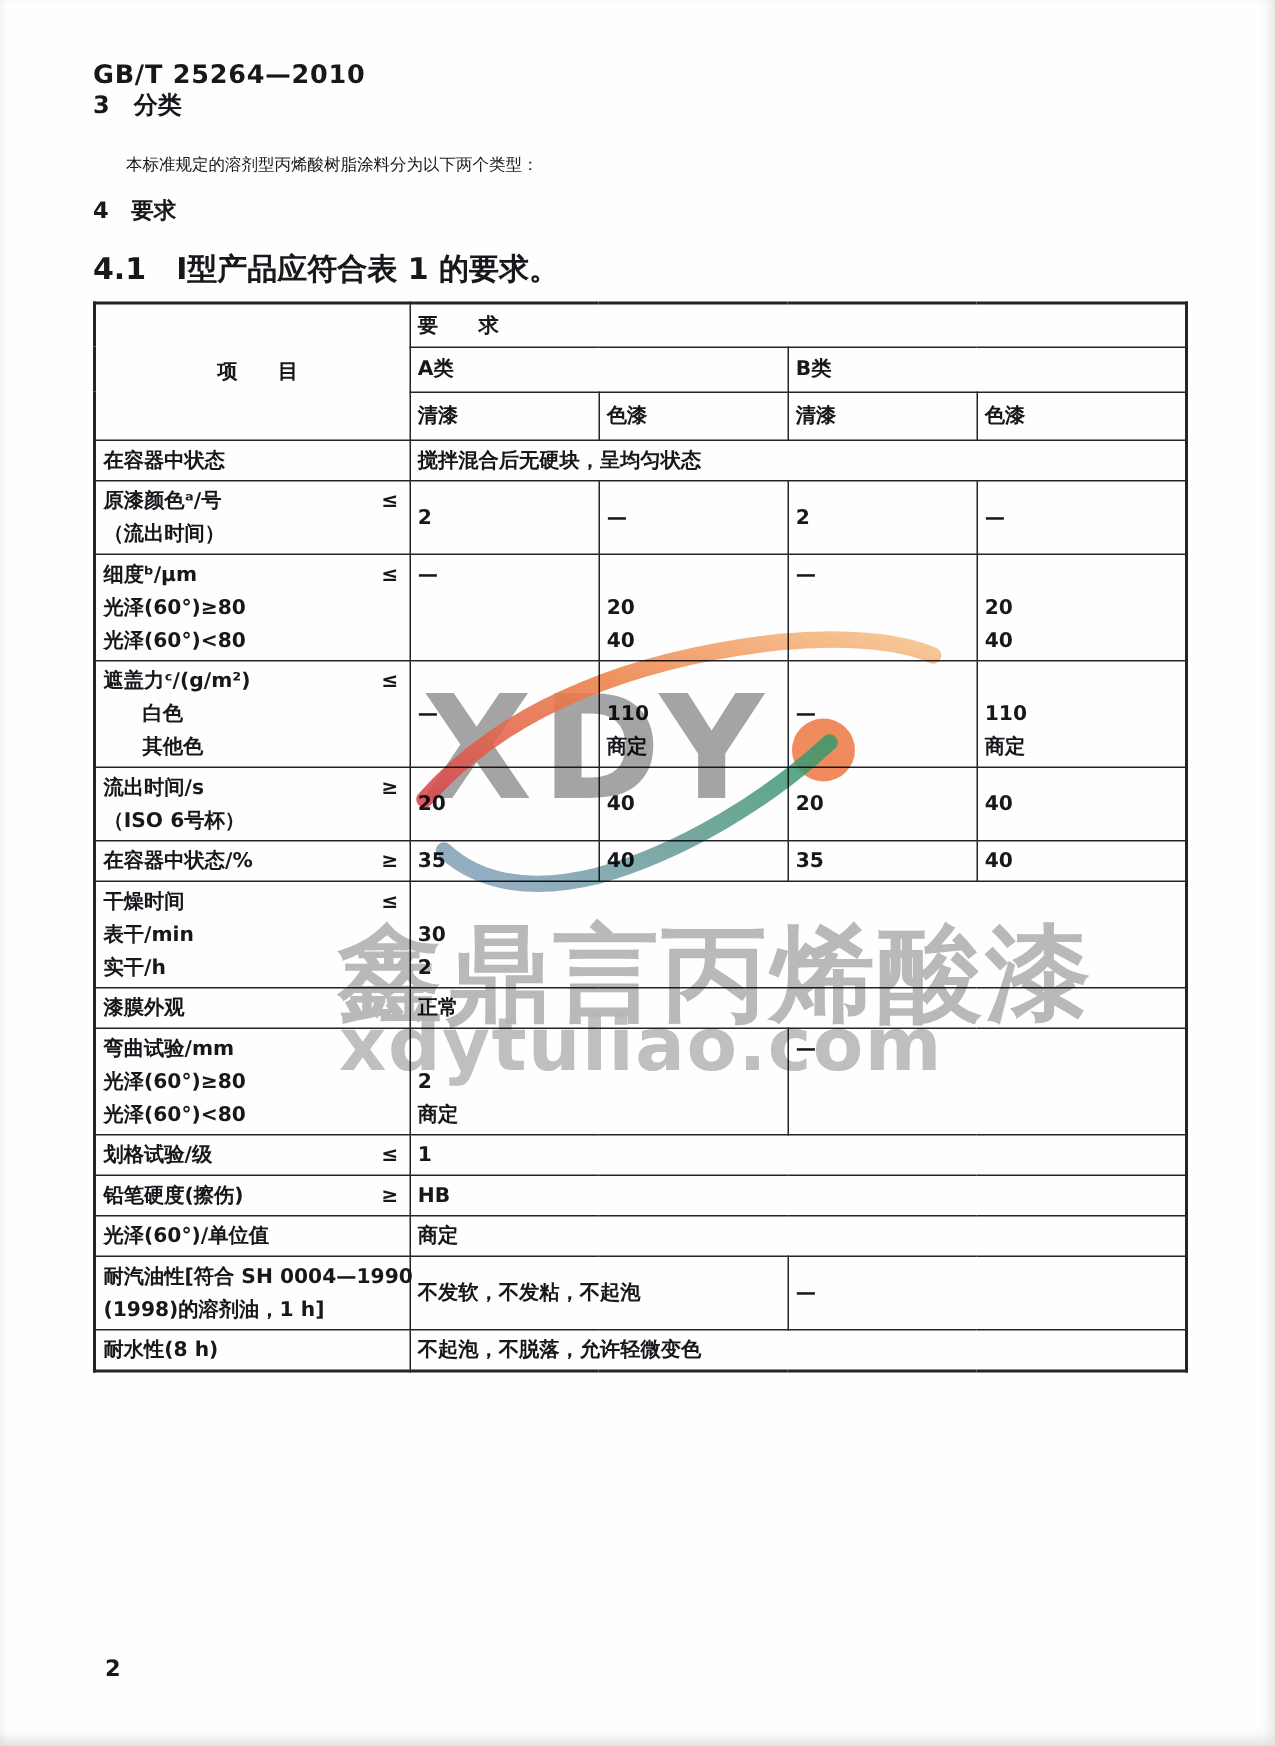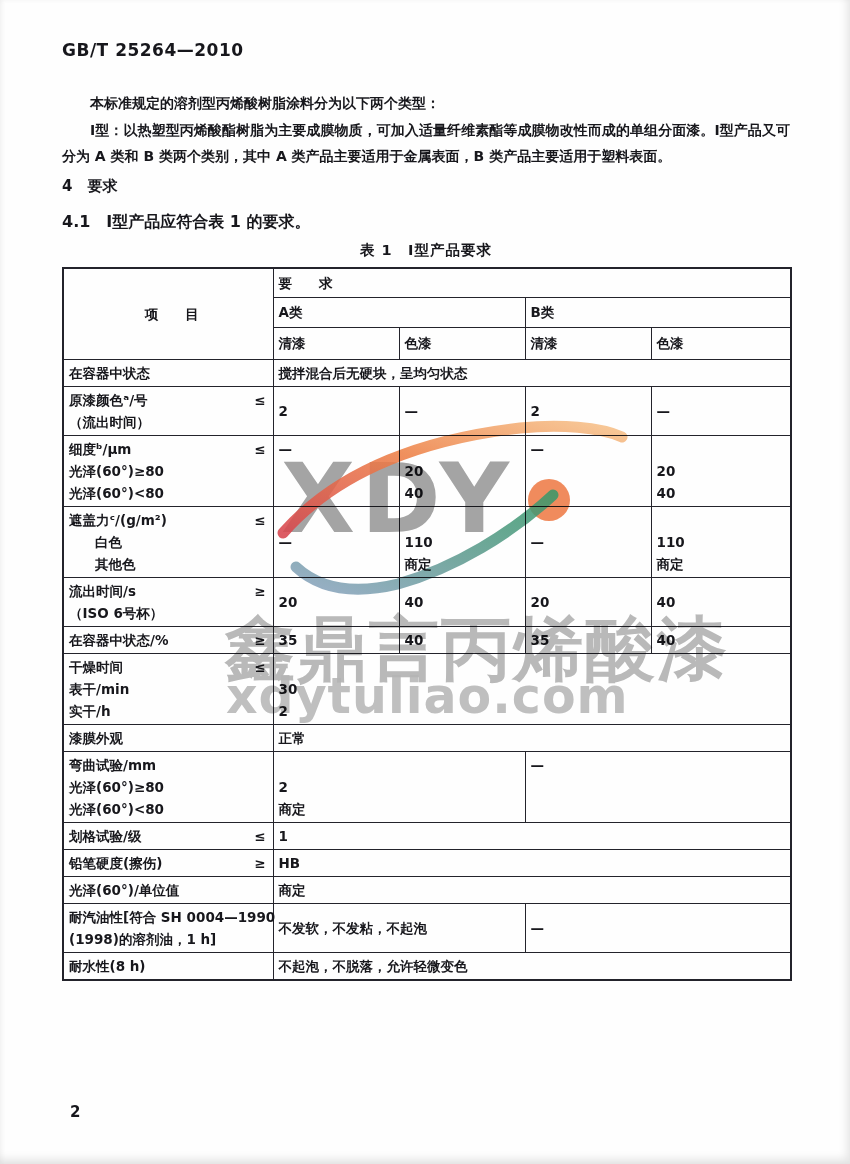--- a/index.html
+++ b/index.html
@@ -7,25 +7,25 @@
     position:relative;
     width:850px;height:1164px;
     margin:0 auto;
     background:#fefefe;
     font-family:"DejaVu Sans","Liberation Sans",sans-serif;
     color:#17171c;
     overflow:hidden;
     box-shadow:inset -3px -5px 8px rgba(0,0,0,0.10), inset 2px 0 4px rgba(0,0,0,0.03);
   }
   .content{position:absolute;left:62px;top:40px;width:728px;}
-  .doc-number{font-size:17px;font-weight:700;letter-spacing:0.5px;margin-bottom:30px;}
+  .doc-number{font-size:17px;font-weight:700;letter-spacing:0.5px;}
   .sec-h{font-size:16px;font-weight:700;margin-bottom:16px;}
-  .para{font-size:14px;font-weight:700;line-height:26.5px;text-indent:2em;text-align:justify;margin:0;}
+  .para{font-size:11px;font-weight:400;line-height:26.5px;text-indent:2em;text-align:justify;margin:0;}
   .clause{font-size:15px;font-weight:600;margin:7px 0 16px 0;}
-  .clause41{font-size:16px;font-weight:600;margin-bottom:8px;}
+  .clause41{font-size:20px;font-weight:600;margin-bottom:8px;}
   .tbl-caption{font-size:14.5px;font-weight:700;text-align:center;margin-bottom:7px;letter-spacing:1px;}
   table.spec{width:728px;border-collapse:collapse;table-layout:fixed;font-size:13.5px;font-weight:600;border:2px solid #23232b;}
   table.spec td{border:1.5px solid #23232b;padding:2px 5px;text-align:left;vertical-align:middle;line-height:22px;}
   td.lbl{text-align:left;padding-left:8px;padding-right:6px;}
   td.hdr{font-weight:700;}
   tr.h1 td{height:24px;}
   tr.h2 td{height:25px;}
   tr.h3r td{height:27px;}
   .ln{display:block;height:22px;line-height:22px;white-space:nowrap;overflow:visible;}
   .lnf{display:flex;justify-content:space-between;height:22px;line-height:22px;white-space:nowrap;}
@@ -39,27 +39,26 @@
   .page-number{position:absolute;left:70px;top:1103px;font-size:15px;font-weight:700;}
 </style>
 </head>
 <body>
 
 <div class="page">
 
   <div class="content">
     <div class="doc-number">GB/T 25264—2010</div>
 
+    <div class="sec-h">3　分类</div>
     <p class="para">本标准规定的溶剂型丙烯酸树脂涂料分为以下两个类型：</p>
-    <p class="para">Ⅰ型：以热塑型丙烯酸酯树脂为主要成膜物质，可加入适量纤维素酯等成膜物改性而成的单组分面漆。Ⅰ型产品又可分为 A 类和 B 类两个类别，其中 A 类产品主要适用于金属表面，B 类产品主要适用于塑料表面。</p>
 
     <div class="sec-h clause">4　要求</div>
     <div class="clause41">4.1　Ⅰ型产品应符合表 1 的要求。</div>
 
-    <div class="tbl-caption">表 1　Ⅰ型产品要求</div>
 
     <table class="spec">
       <colgroup>
         <col style="width:210px">
           <col style="width:126px">
           <col style="width:126px">
           <col style="width:126px">
           <col style="width:140px">
       </colgroup>
       <tbody>

